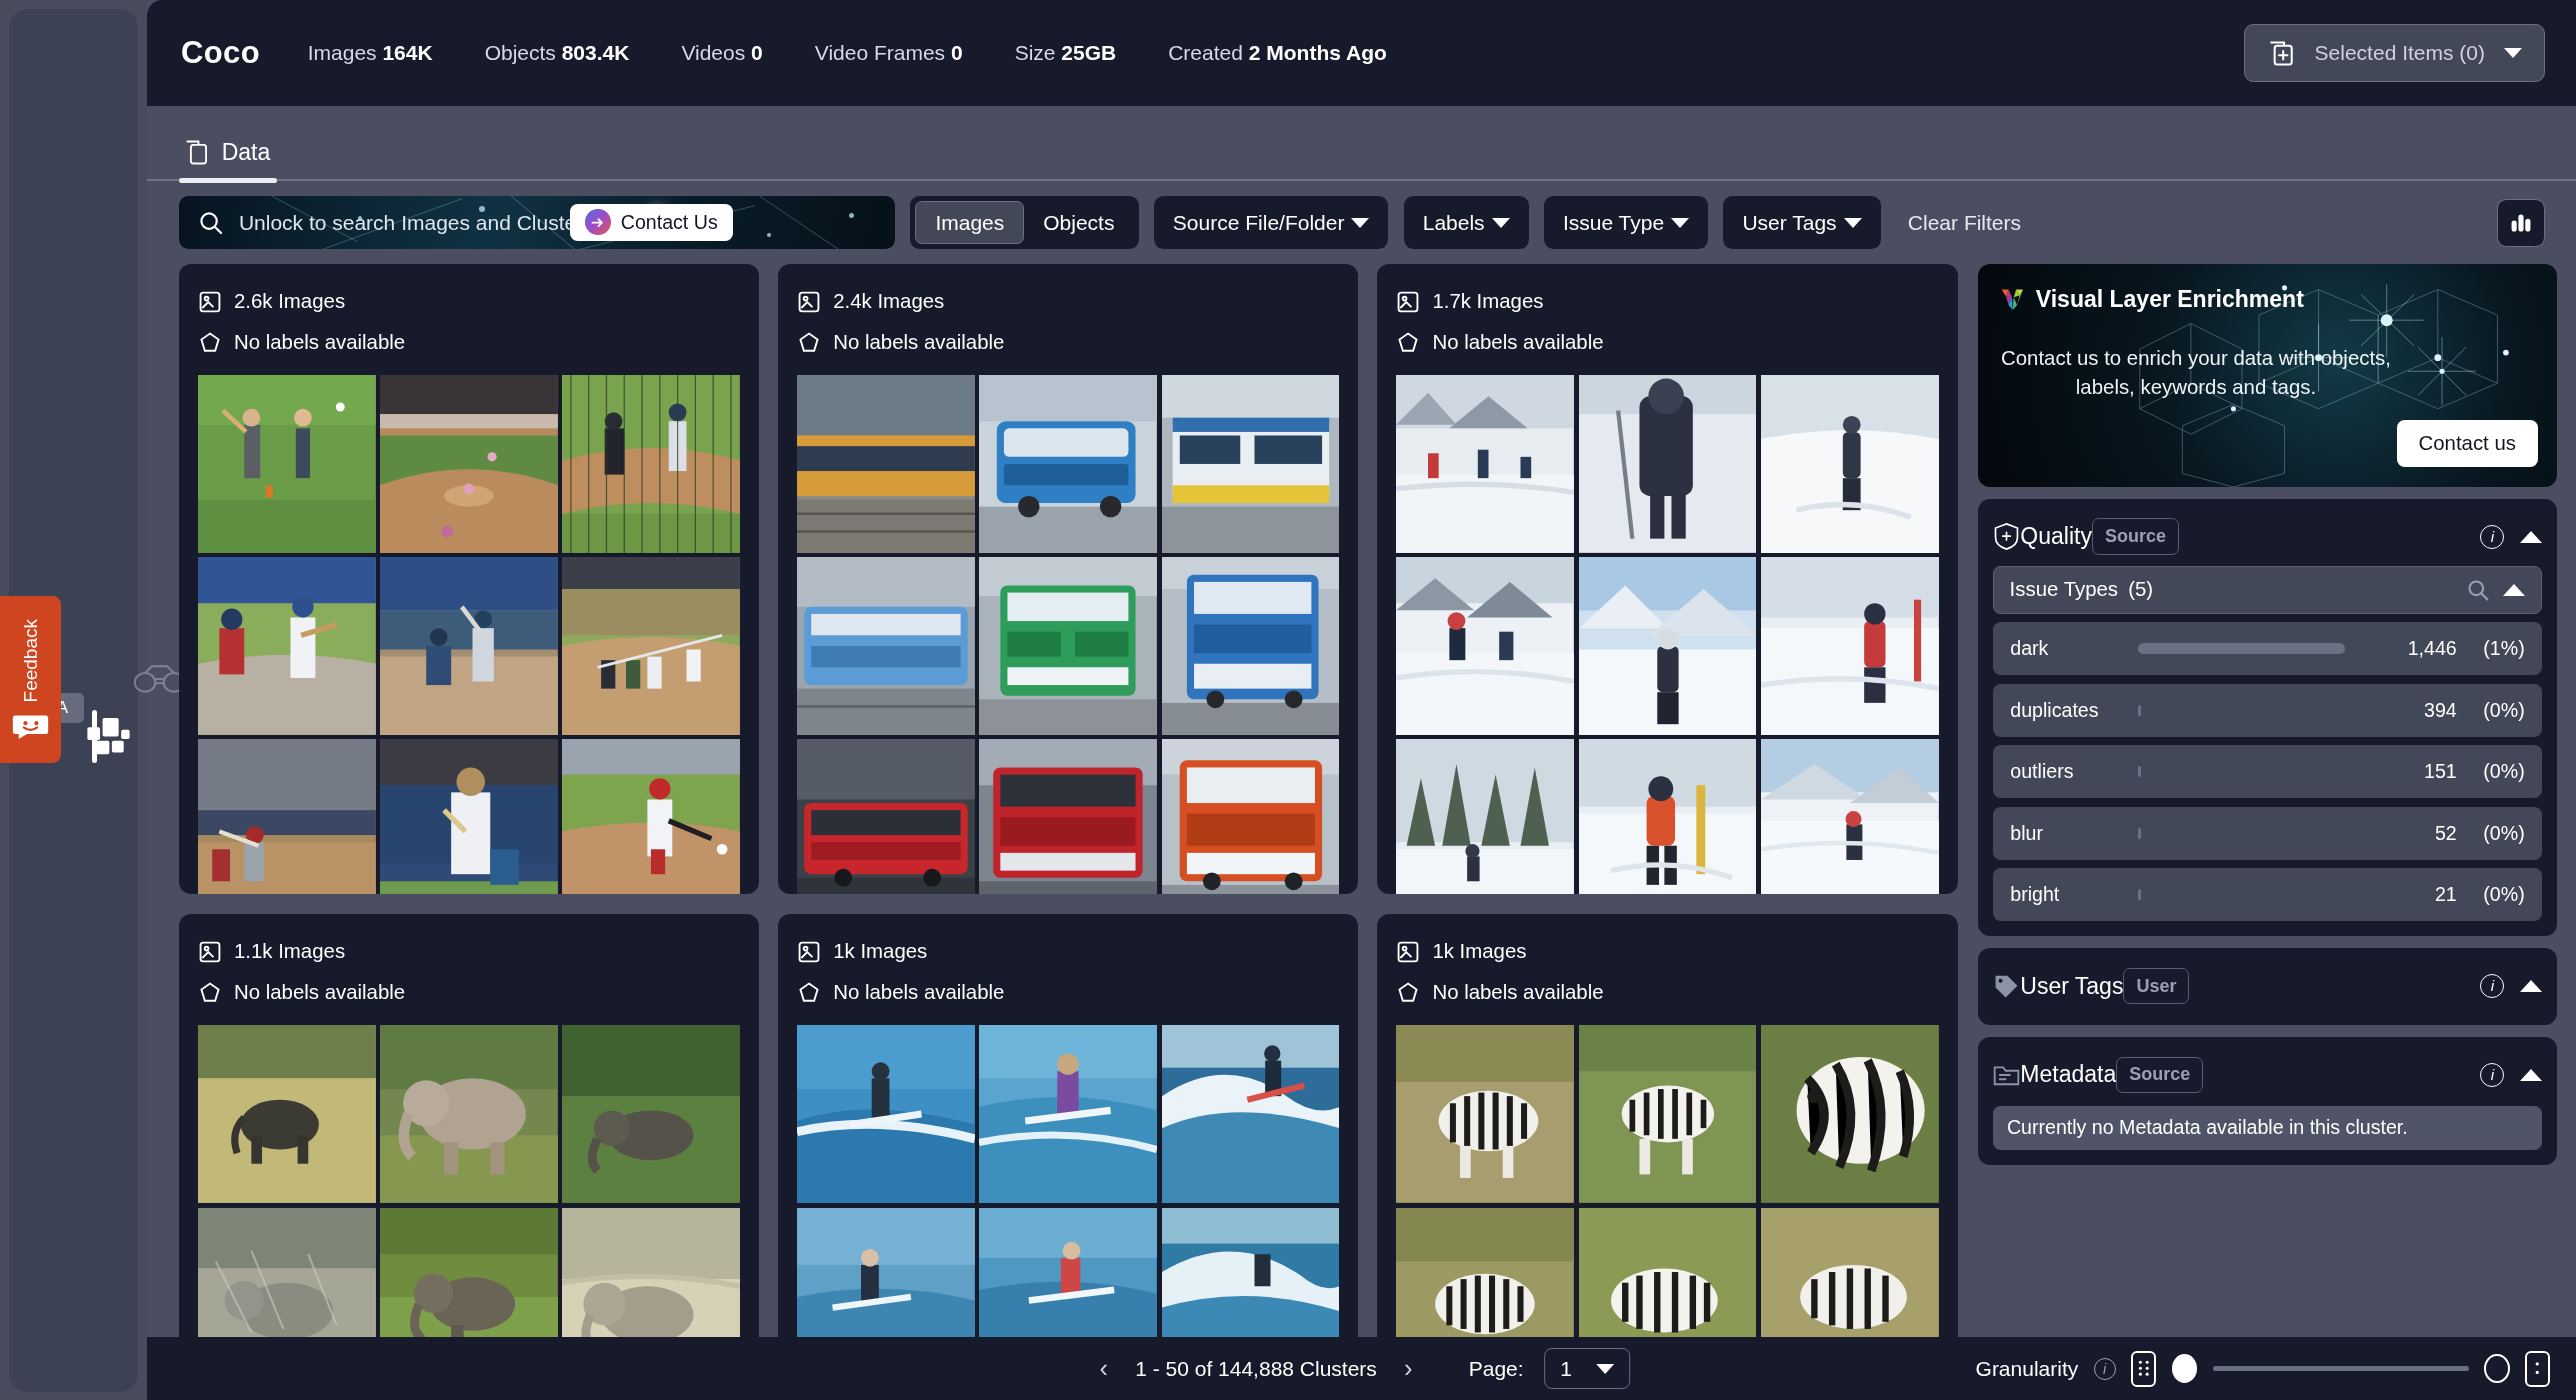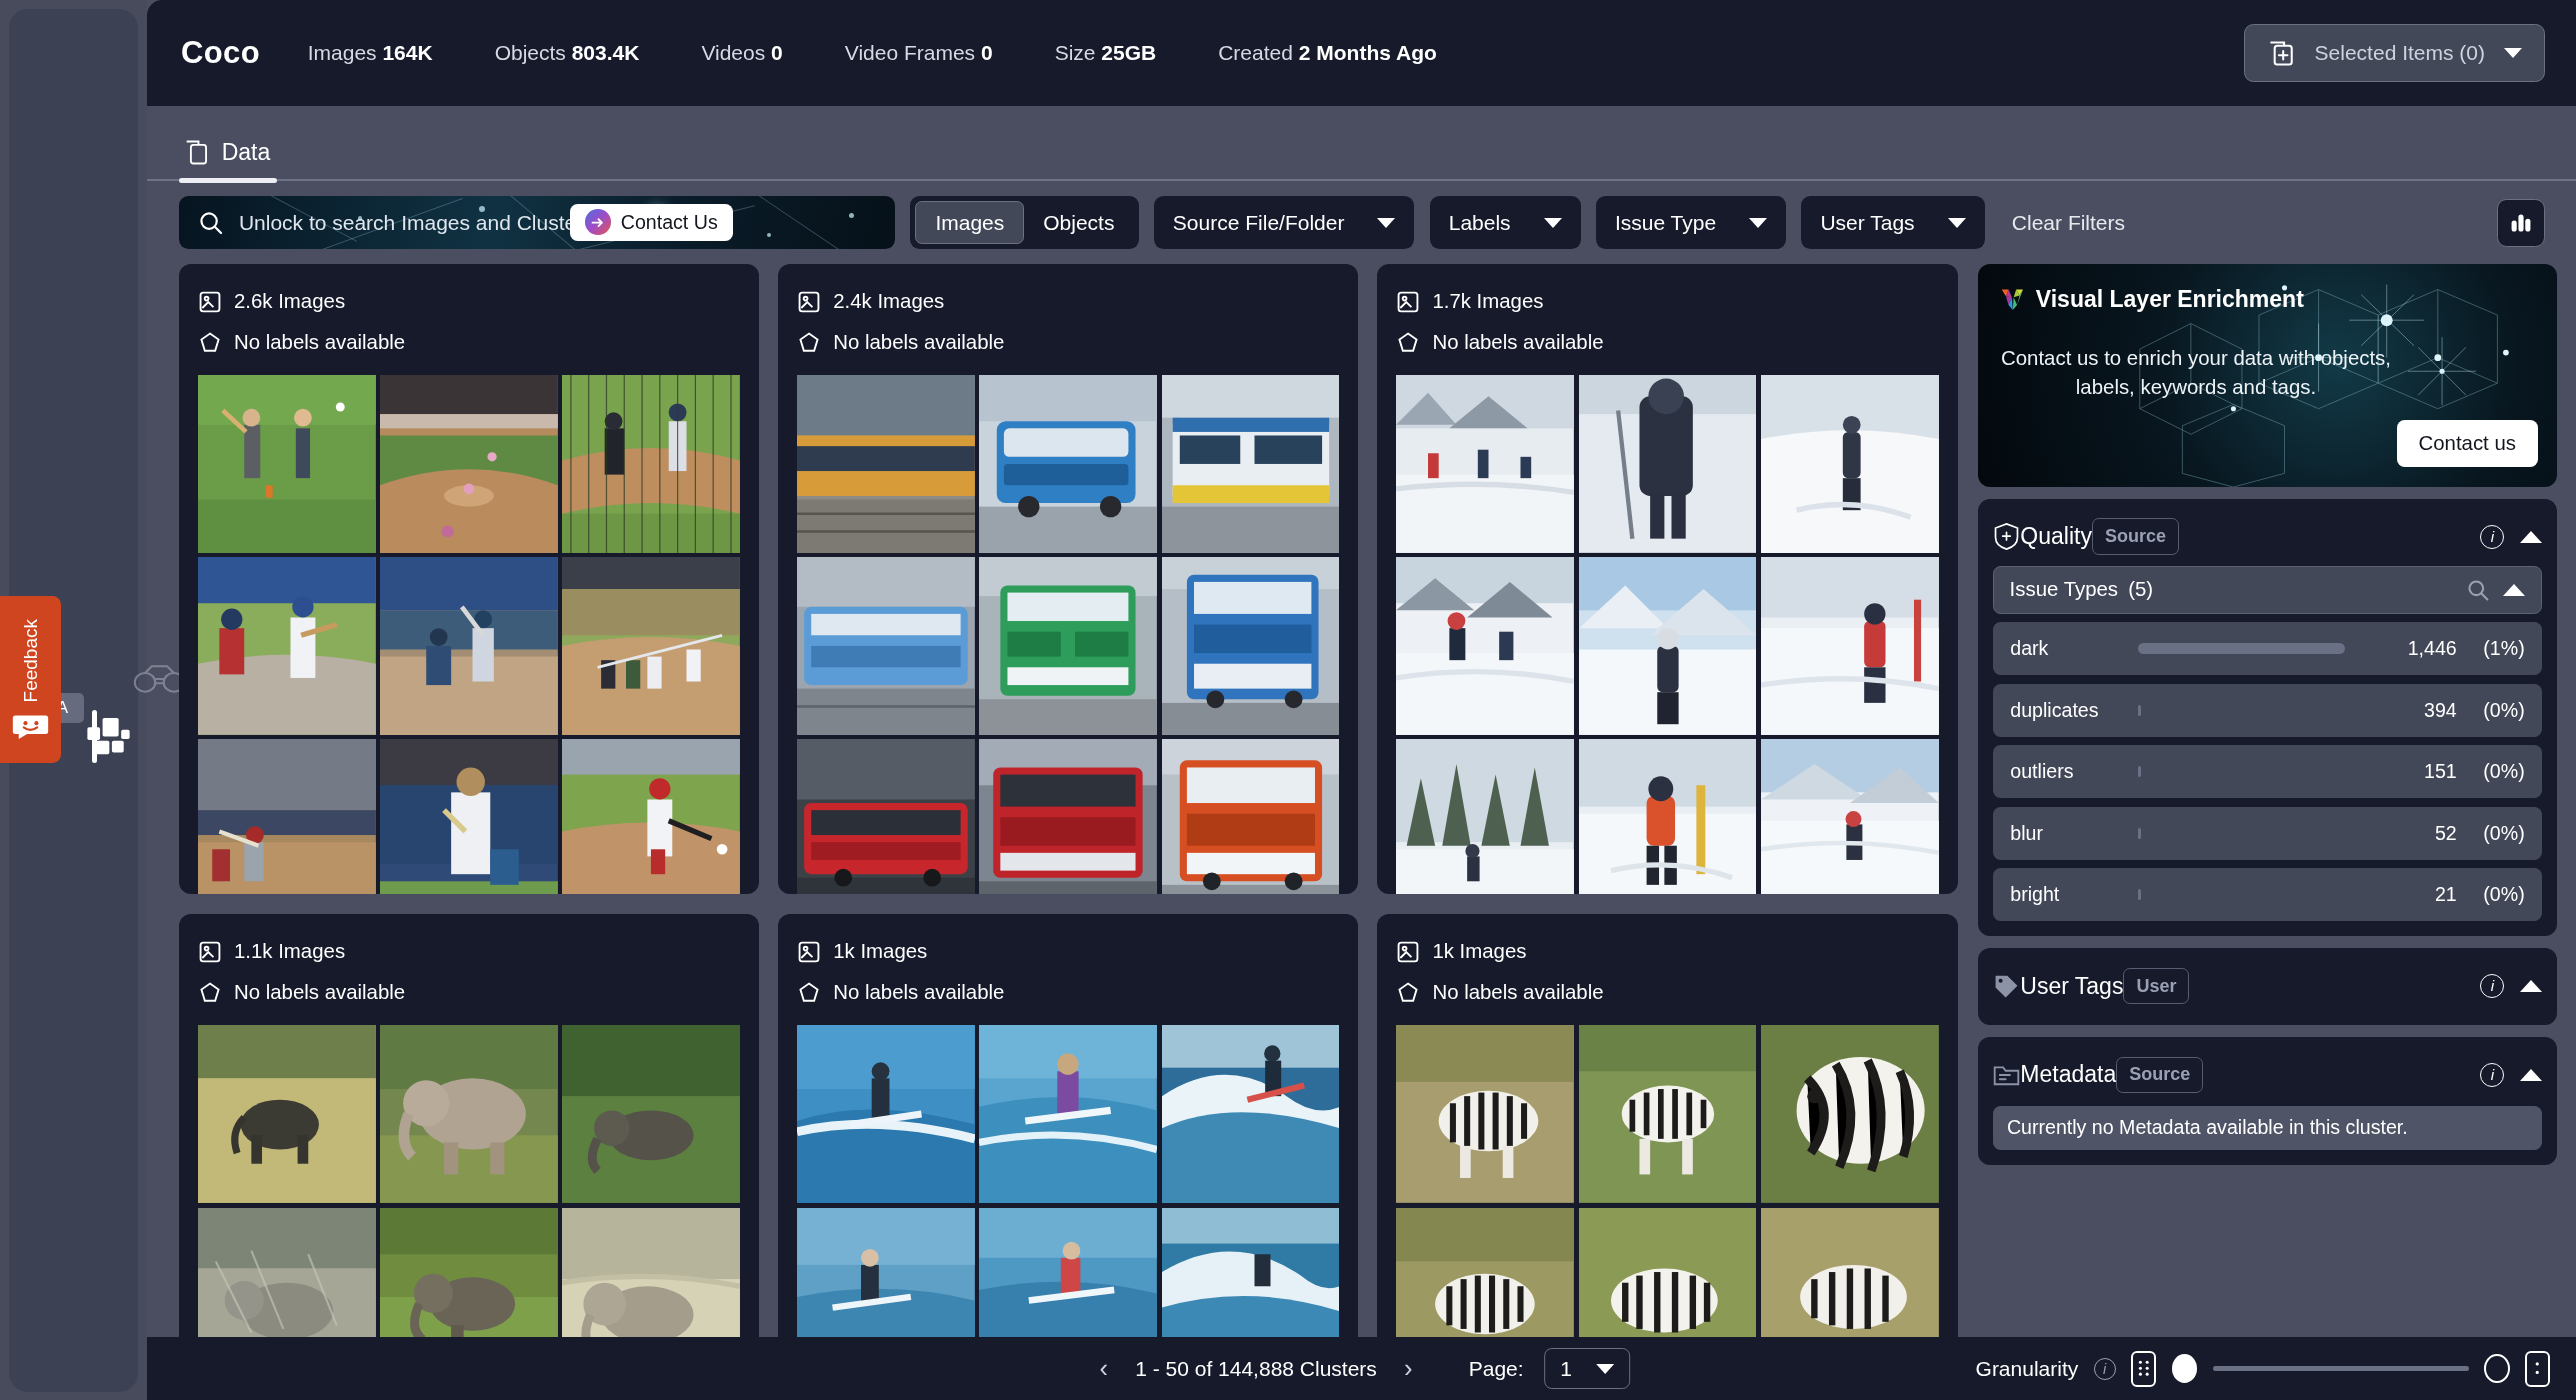--- a/index.html
+++ b/index.html
@@ -61,21 +61,21 @@
   }
 
   
   .main { flex: 1 1 auto; position: relative; display: flex; flex-direction: column; }
   .topbar {
     background: #161a2b; height: 106px; flex: 0 0 106px;
     display: flex; align-items: center; padding: 0 31px 0 34px;
     border-top-left-radius: 15.3px;
   }
   .ds-title { color: #fff; font-size: 31px; font-weight: bold; letter-spacing: 0.4px; }
-  .stats { display: flex; align-items: center; gap: 18px; margin-left: 25.6px; }
+  .stats { display: flex; align-items: center; gap: 8px; margin-left: 25.6px; }
   .stat { color: #d7dae4; font-size: 21px; padding: 0 22px; white-space: nowrap; }
   .stat b { color: #fff; font-weight: bold; }
   .sel-items {
     margin-left: auto; display: flex; align-items: center; gap: 19px;
     background: #434859; border: 0.9px solid #6b7084; border-radius: 9.4px;
     padding: 13.6px 22px; color: #cfd3de; font-size: 21px;
   }
 
   .tabstrip {
     background: #4a4e60; height: 75px; flex: 0 0 75px;
@@ -123,21 +123,21 @@
   .seg {
     display: flex; align-items: center; background: #161a2b;
     border-radius: 9.4px; height: 53px; padding: 5.1px;
   }
   .seg-btn {
     color: #fff; font-size: 21px; padding: 0 19px; height: 43px;
     display: flex; align-items: center; border-radius: 6.8px;
   }
   .seg-btn.on { background: #434859; border: 0.9px solid #6b7084; }
   .fdrop {
-    display: flex; align-items: center; gap: 33px;
+    display: flex; align-items: center; gap: 7px;
     background: #161a2b; border-radius: 9.4px; height: 53px;
     padding: 0 19px; color: #fff; font-size: 21px; white-space: nowrap;
   }
   .clear { color: #e7e9ef; font-size: 21px; padding: 0 12px; white-space: nowrap; }
   .chart-btn {
     margin-left: auto; width: 48px; height: 48px; border-radius: 9.4px;
     background: #161a2b; border: 0.9px solid #6b7084;
     display: flex; align-items: center; justify-content: center;
   }
 

